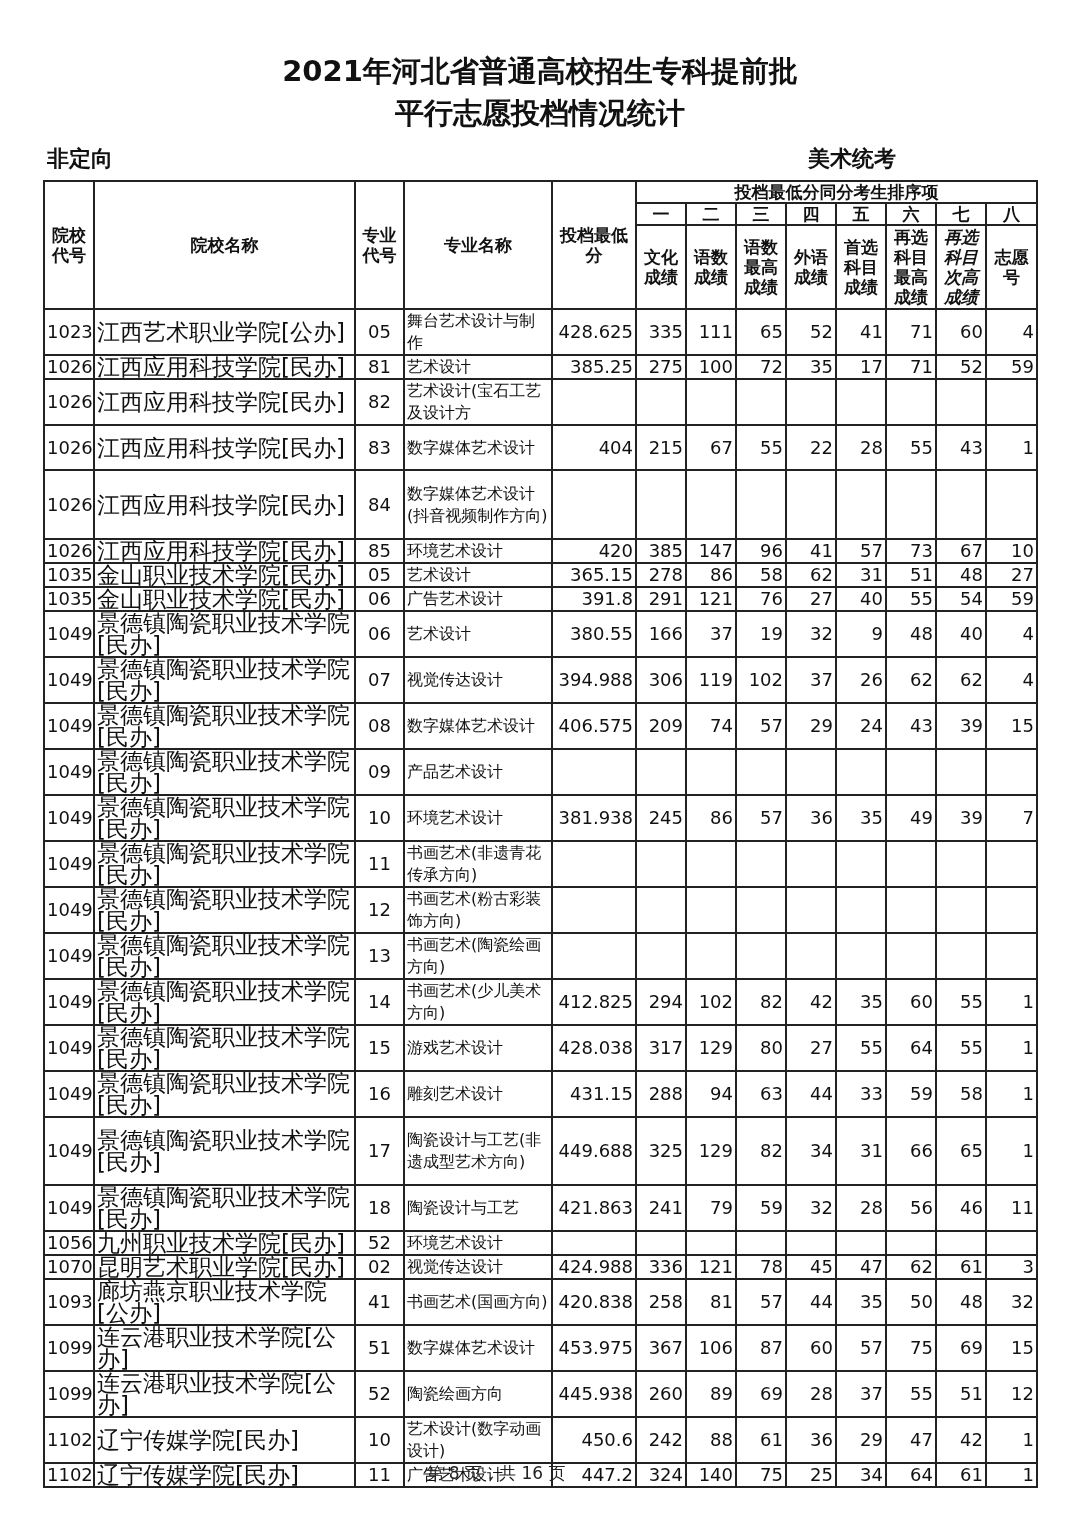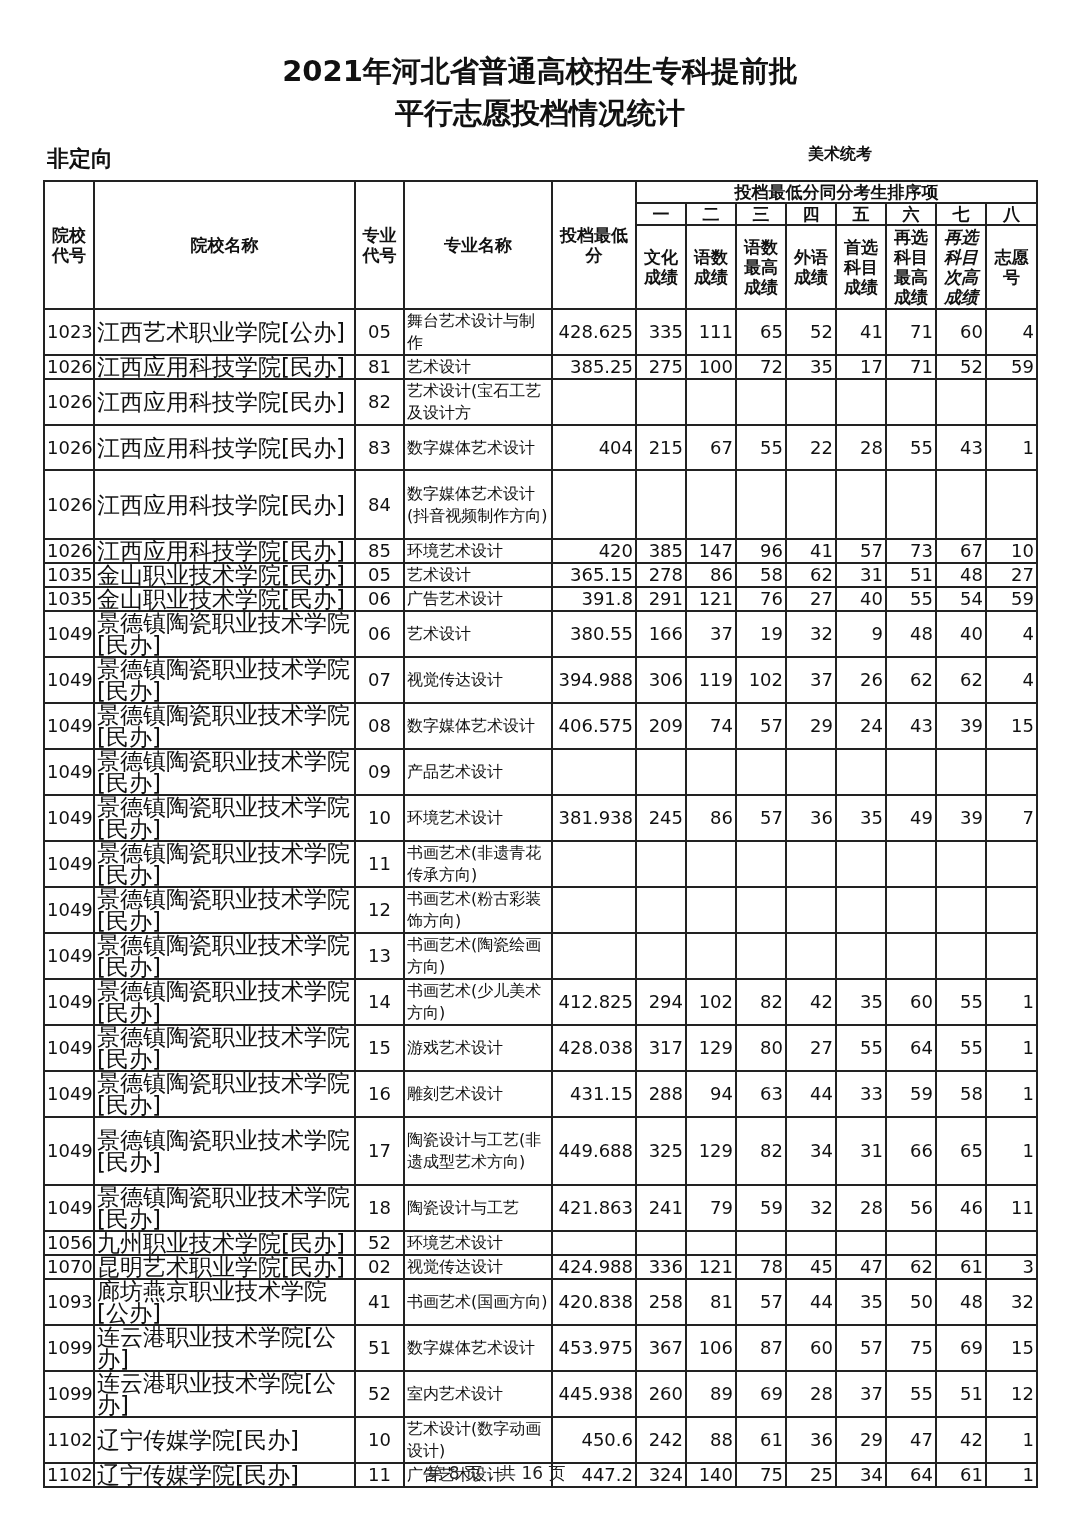--- a/index.html
+++ b/index.html
@@ -3,21 +3,21 @@
 <meta charset="utf-8">
 <style>
   html, body { margin: 0; padding: 0; background: #ffffff; }
   body { width: 1080px; height: 1527px; position: relative; overflow: hidden;
          font-family: "DejaVu Sans", "Liberation Sans", sans-serif; color: #111; }
   .title { position: absolute; left: 0; width: 1080px; text-align: center;
            font-size: 29px; font-weight: bold; letter-spacing: 0px; color: #111; }
   .t1 { top: 52px; }
   .t2 { top: 94px; }
   .sub-left { position: absolute; left: 47px; top: 144px; font-size: 22px; font-weight: bold; }
-  .sub-right { position: absolute; left: 808px; top: 144px; font-size: 16px; font-weight: bold; }
+  .sub-right { position: absolute; left: 808px; top: 144px; font-size: 22px; font-weight: bold; }
   table.main { position: absolute; left: 43px; top: 180px; border-collapse: collapse;
                table-layout: fixed; width: 993px; }
   table.main td, table.main th { border: 2px solid #222; padding: 0 2px; overflow: hidden;
                font-weight: normal; }
   th { font-size: 17px; font-weight: bold !important; text-align: center; line-height: 20px; }
   td { font-size: 18px; line-height: 22px; white-space: normal; }
   td.c { text-align: center; }
   td.r { text-align: right; }
   td.l { text-align: left; }
   td.code { text-align: left; padding-left: 1px; }
@@ -453,21 +453,21 @@
         <td class="r">60</td>
         <td class="r">57</td>
         <td class="r">75</td>
         <td class="r">69</td>
         <td class="r">15</td>
       </tr>
       <tr style="height: 22px;">
         <td class="code">1099</td>
         <td class="l schoolname">连云港职业技术学院[公办]</td>
         <td class="c">52</td>
-        <td class="l majname">室内艺术设计</td>
+        <td class="l majname">陶瓷绘画方向</td>
         <td class="r">445.938</td>
         <td class="r">260</td>
         <td class="r">89</td>
         <td class="r">69</td>
         <td class="r">28</td>
         <td class="r">37</td>
         <td class="r">55</td>
         <td class="r">51</td>
         <td class="r">12</td>
       </tr>

